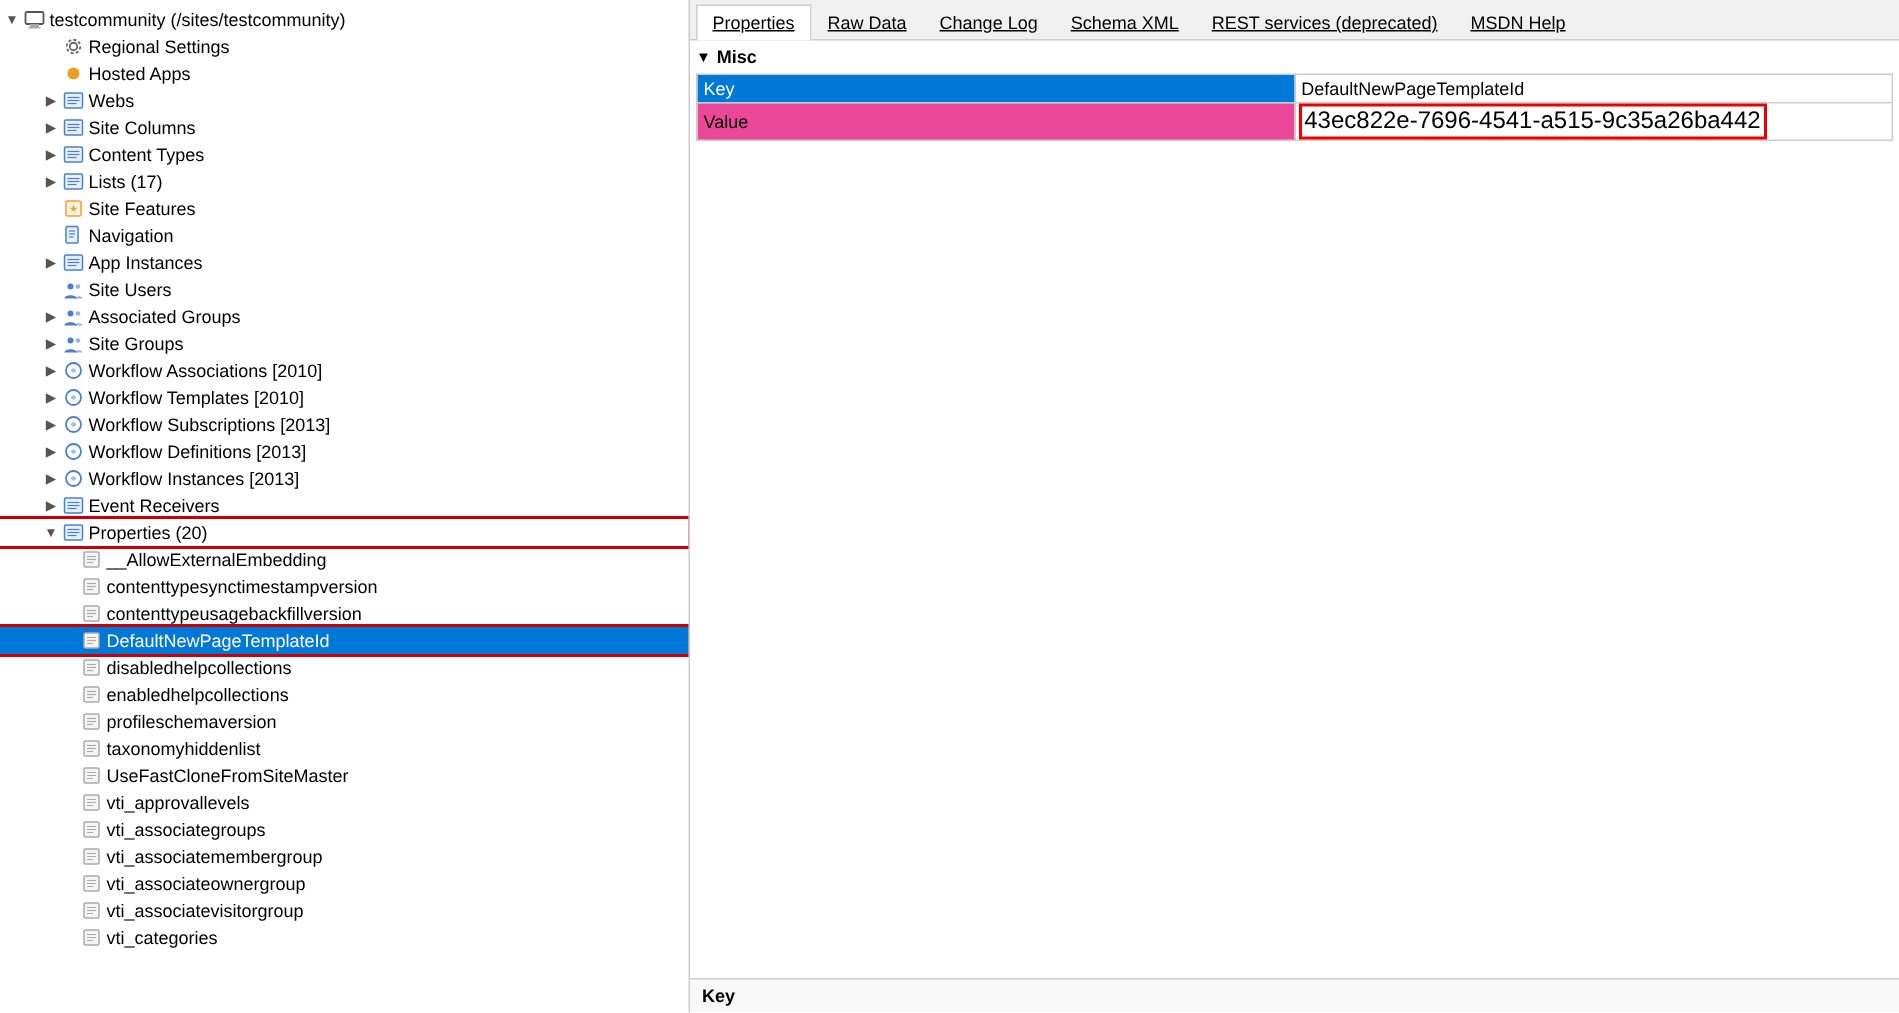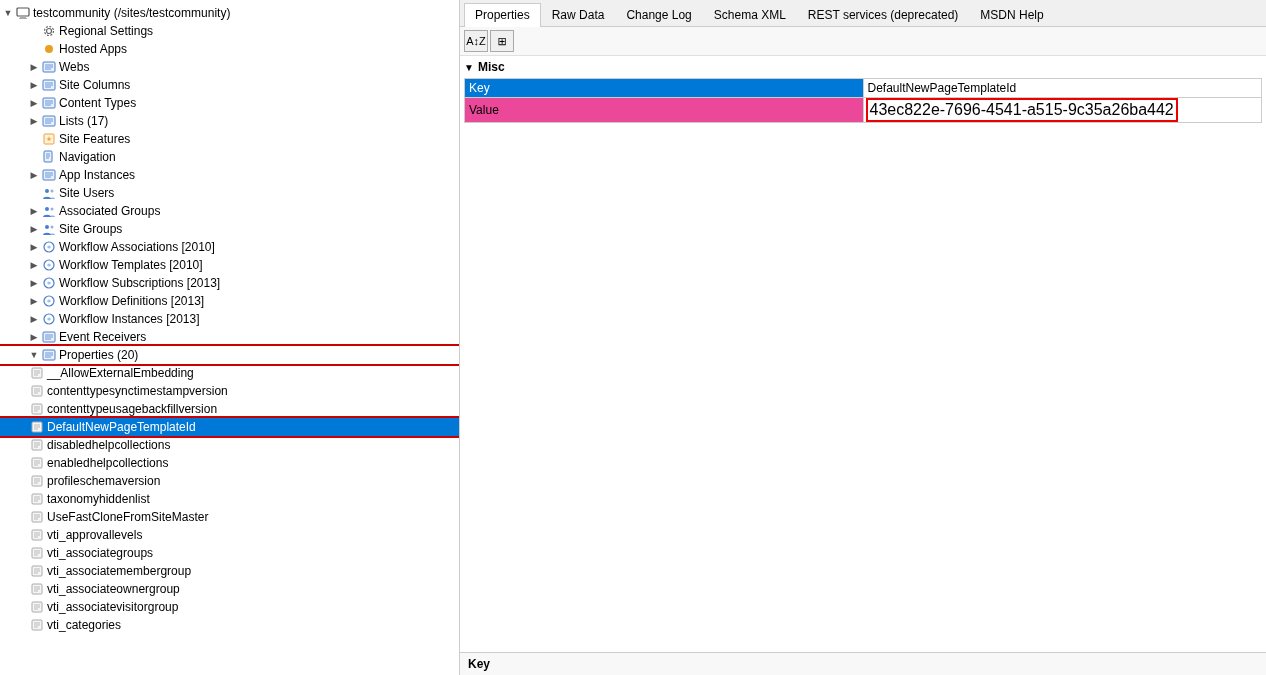--- a/index.html
+++ b/index.html
@@ -57,21 +57,21 @@
       margin-right: 1px;
       flex-shrink: 0;
       display: inline-flex;
       align-items: center;
       justify-content: center;
       font-size: 9px;
       color: #555;
     }
     .indent-0 { padding-left: 2px; }
     .indent-1 { padding-left: 28px; }
-    .indent-2 { padding-left: 16px; }
+    .indent-2 { padding-left: 40px; }
 
     
     .right-panel {
       flex: 1;
       display: flex;
       flex-direction: column;
       overflow: hidden;
     }
     .tabs-bar {
       display: flex;
@@ -80,20 +80,21 @@
       padding: 0 4px;
     }
     .tab {
       padding: 4px 10px;
       cursor: pointer;
       border: 1px solid transparent;
       border-bottom: none;
       margin-top: 3px;
       background: #f0f0f0;
       font-size: 12px;
+      text-decoration: underline;
     }
     .tab.active {
       background: #fff;
       border-color: #ccc;
       border-bottom-color: #fff;
       margin-bottom: -1px;
     }
     .toolbar-row {
       display: flex;
       align-items: center;
@@ -586,28 +587,20 @@
 
     <div class="tabs-bar" id="tabs-bar">
         <div class="tab active">Properties</div>
         <div class="tab">Raw Data</div>
         <div class="tab">Change Log</div>
         <div class="tab">Schema XML</div>
         <div class="tab">REST services (deprecated)</div>
         <div class="tab">MSDN Help</div>
       </div>
 
-    <div class="toolbar-row">
-      <button class="toolbar-btn" title="Sort A-Z">
-        <span>A↕Z</span>
-      </button>
-      <button class="toolbar-btn" title="Grid">
-        <span>⊞</span>
-      </button>
-    </div>
 
     <div class="content-area">
       <div class="props-section">
         <div class="section-header">
           <span class="expand-tri">▼</span>
           <span>Misc</span>
         </div>
         <table class="props-table">
           <tbody id="props-body">
               <tr class="key-row">

